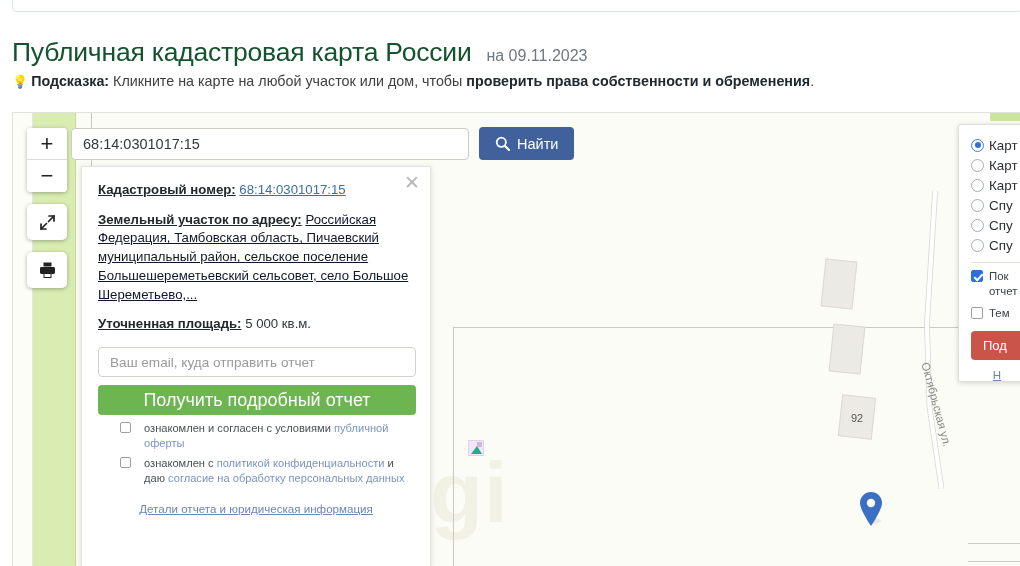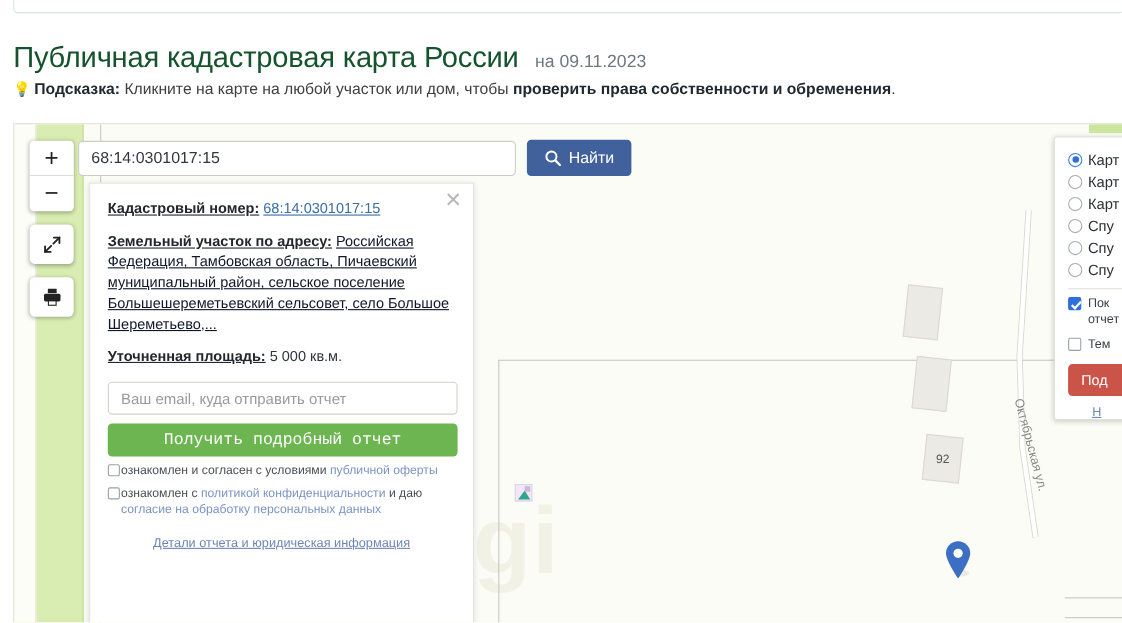--- a/index.html
+++ b/index.html
@@ -211,27 +211,28 @@
     width: 318px; height: 30px; margin-top: 2px;
     border: 1px solid #d2d2cc; border-radius: 4px;
     padding: 0 11px; font-size: 13.6px; color: #777;
     font-family: "Liberation Sans", sans-serif; outline: none;
     background: #fff;
   }
   .email-input::placeholder { color: #9a9a9a; }
   .report-btn {
     width: 318px; height: 30px; margin-top: 8px;
     background: #6cb551; border: none; border-radius: 4px;
-    color: #ffffff; font-size: 15px; cursor: pointer;
-    font-family: Liberation Mono, monospace;
+    color: #ffffff; font-size: 18px; cursor: pointer;
+    font-family: Liberation Sans, sans-serif;
   }
   .cb-row {
-    display: flex; align-items: flex-start; gap: 1px;
+    display: flex; align-items: flex-start; gap: 13px;
     margin-top: 6px; font-size: 11.1px; color: #4a4f54;
     line-height: 1.32;
+    margin-left: 22px;
   }
   .cb-box {
     width: 11px; height: 11px; flex: 0 0 11px; margin-top: 1px;
     border: 1px solid #9aa0a6; border-radius: 2px; background: #fff;
     cursor: pointer;
   }
   .cb-link { color: #7b93c4; }
   .footer-links {
     margin-top: 14px; text-align: center;
     font-size: 11.6px; line-height: 1.6;

